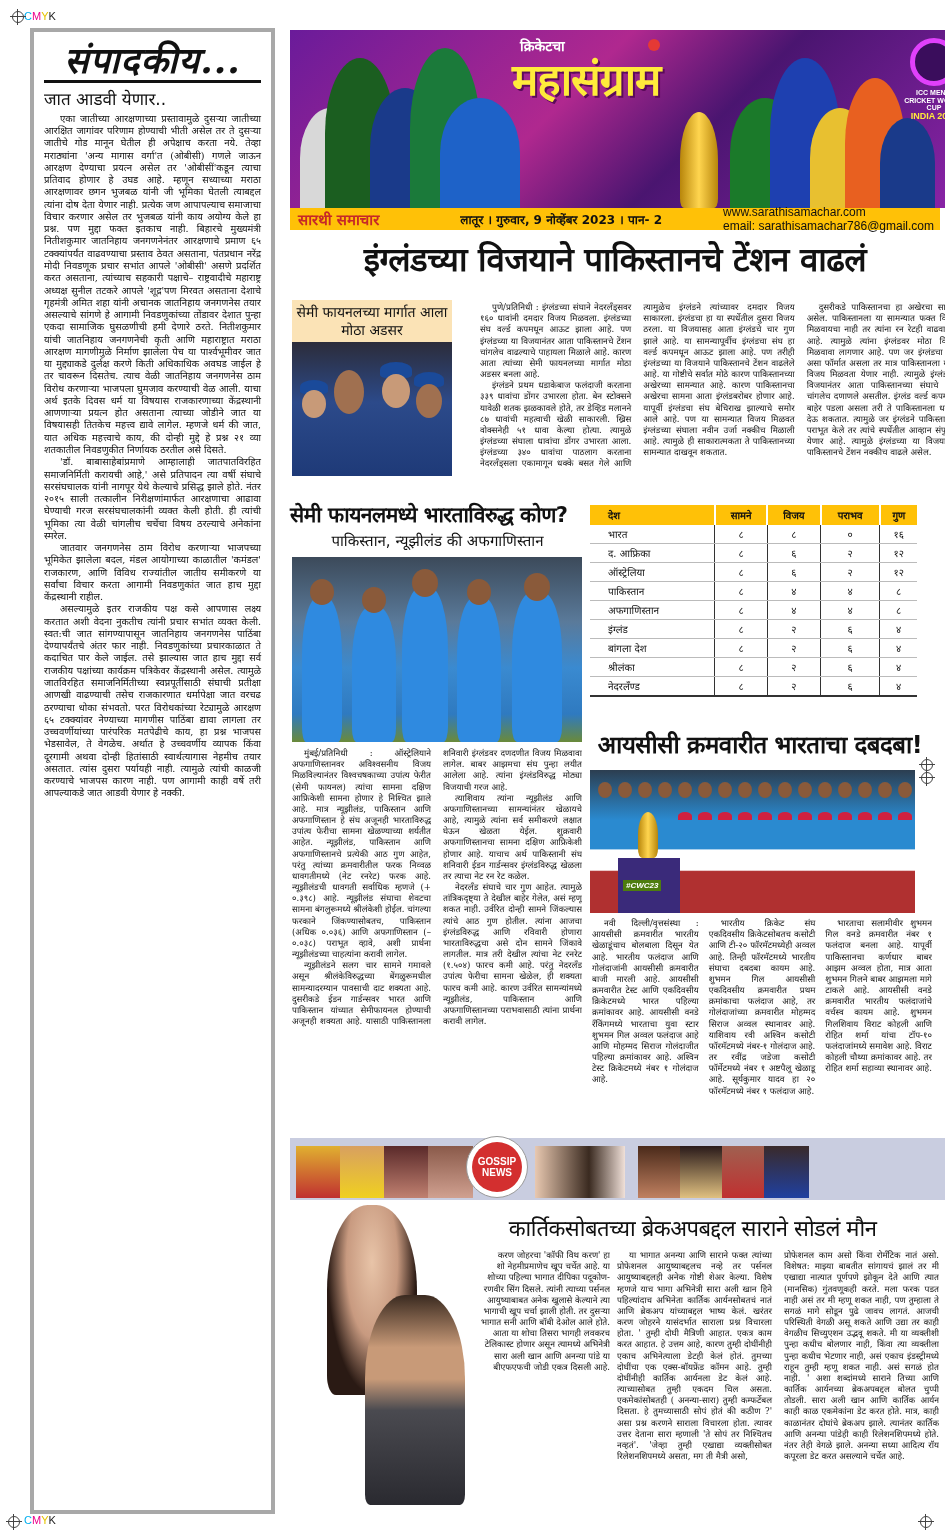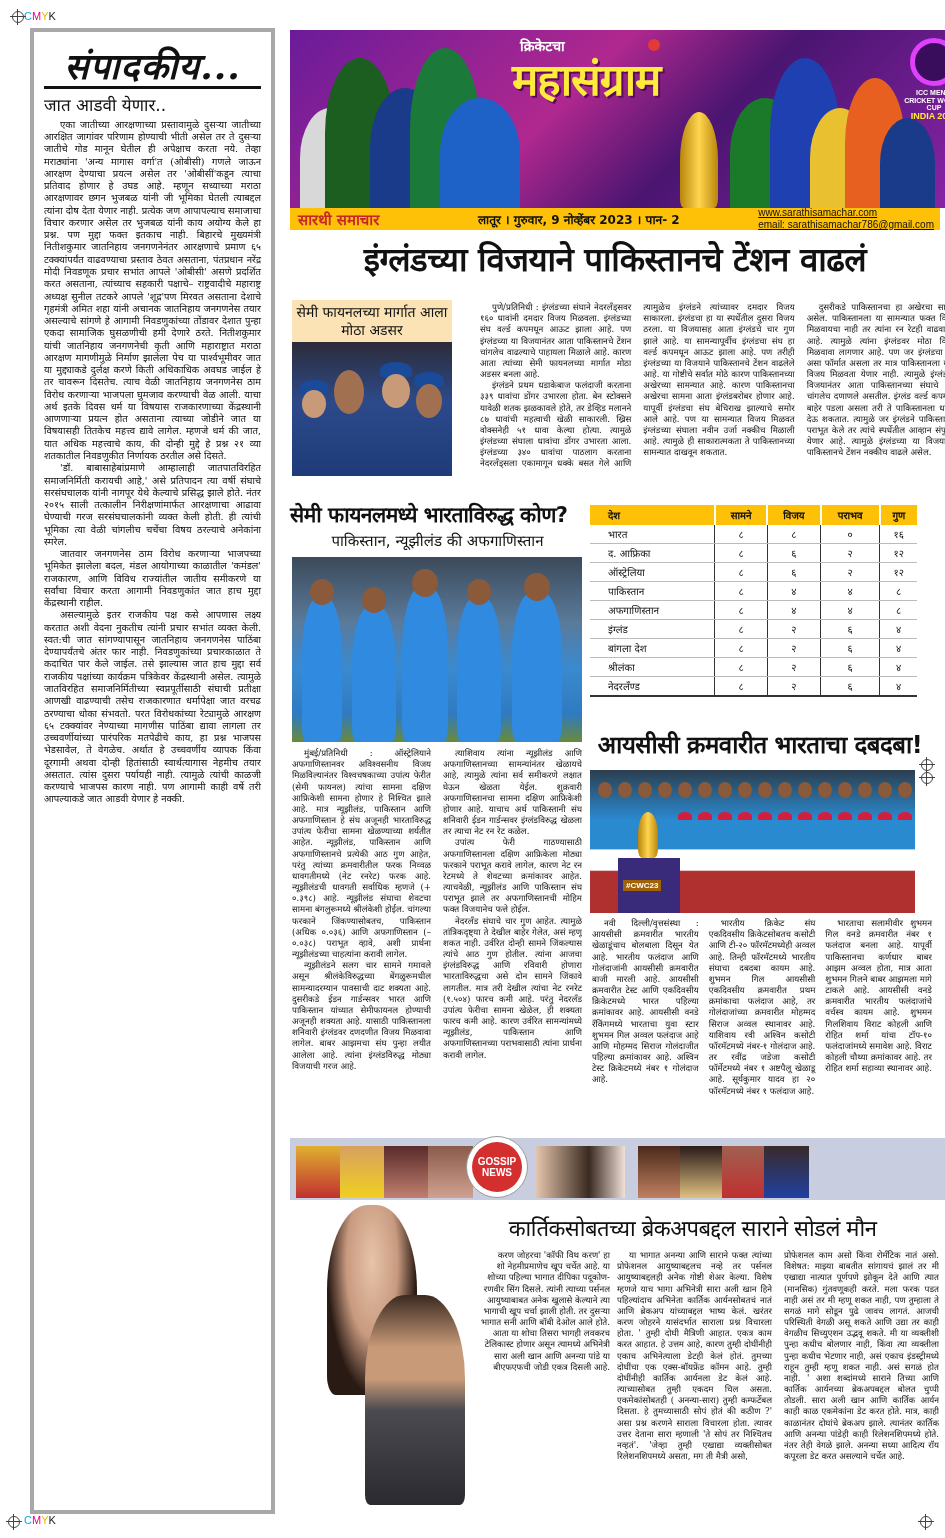--- a/index.html
+++ b/index.html
@@ -6,40 +6,40 @@
   body { width:945px; height:1538px; background:#fff; position:relative; overflow:hidden;
          font-family:"DejaVu Serif", serif; color:#111; }
   .abs { position:absolute; }
   .reg { font-family:"Liberation Sans", sans-serif; font-size:11px; letter-spacing:0; }
   .reg .c { color:#00aeef; } .reg .m { color:#ec008c; } .reg .y { color:#e6c200; } .reg .k { color:#222; }
   .crosshair { width:10px; height:10px; border:1px solid #444; border-radius:50%; position:absolute; }
   .crosshair:before { content:""; position:absolute; left:-3px; right:-3px; top:4px; height:1px; background:#444; }
   .crosshair:after { content:""; position:absolute; top:-3px; bottom:-3px; left:4px; width:1px; background:#444; }
 
   
-  #editorial { left:30px; top:28px; width:245px; height:1486px; border:4px solid #a8a8a8; background:#fff; box-sizing:border-box; padding:16px 10px; overflow:hidden; }
+  #editorial { left:30px; top:28px; width:245px; height:1486px; border:4px solid #a8a8a8; background:#fff; box-sizing:border-box; padding:10px 10px; overflow:hidden; }
   #editorial .masthead { font-family:"DejaVu Serif", serif; font-style:italic; font-weight:bold; font-size:36px; text-align:center; border-bottom:3px solid #111; line-height:1.05; margin:0 0 4px; letter-spacing:1px; }
   #editorial h2 { font-family:"DejaVu Sans", sans-serif; font-size:17px; margin:2px 0 3px; font-weight:normal; }
   #editorial p { font-size:9.6px; line-height:1.28; margin:0; text-align:justify; text-indent:16px; }
 
   
   #banner { left:290px; top:30px; width:684px; height:178px; background:linear-gradient(135deg,#6a1b9a 0%,#b0288f 40%,#4a1570 60%,#8e24aa 100%); overflow:hidden; }
   #banner .player { position:absolute; bottom:0; border-radius:50% 50% 0 0; }
   #banner .title-small { position:absolute; left:230px; top:6px; color:#fff; font-family:"DejaVu Sans", sans-serif; font-size:14px; font-weight:bold; }
   #banner .title-big { position:absolute; left:222px; top:18px; color:#ffeb3b; font-family:"DejaVu Sans", sans-serif; font-size:44px; font-weight:bold; letter-spacing:-1px; text-shadow:2px 2px 0 #5a0a5a; }
   #banner .dot { position:absolute; left:358px; top:9px; width:12px; height:12px; border-radius:50%; background:#e53935; }
   #banner .trophy { position:absolute; left:390px; top:82px; width:38px; height:96px; background:linear-gradient(90deg,#b8860b,#ffd54f,#b8860b); border-radius:50% 50% 10% 10%; }
   #banner .cwc { position:absolute; right:8px; top:8px; width:64px; text-align:center; color:#fff; font-family:"Liberation Sans", sans-serif; font-size:7px; font-weight:bold; line-height:1.1; }
   #banner .cwc .ring { width:38px; height:38px; border:5px solid #e040fb; border-radius:50%; margin:0 auto 3px; background:#3a0d5c; }
   #banner .cwc .yr { color:#ffeb3b; font-size:9px; }
 
   #strip { left:290px; top:208px; width:650px; height:22px; background:#ffc107; display:flex; align-items:center; }
   #strip .brand { color:#c62828; font-family:"DejaVu Sans", sans-serif; font-weight:bold; font-size:15px; padding:0 20px 0 8px; }
   #strip .date { font-family:"DejaVu Sans", sans-serif; font-size:12px; font-weight:bold; flex:1; text-align:center; }
-  #strip .contact { font-family:"Liberation Sans", sans-serif; font-size:10px; line-height:1.2; padding-right:6px;text-decoration:underline; }
+  #strip .contact { font-family:"Liberation Sans", sans-serif; font-size:12px; line-height:1.2; padding-right:6px; }
 
   #headline-main { left:290px; top:236px; width:650px; text-align:center; font-family:"DejaVu Sans", sans-serif; font-weight:bold; font-size:33px; letter-spacing:-0.5px; color:#111; }
 
   
   #eng-box { left:292px; top:300px; width:160px; height:186px; }
   #eng-box .cap { background:#fbe3b6; text-align:center; font-family:"DejaVu Sans", sans-serif; font-size:14px; line-height:1.3; padding:3px 2px; }
   #eng-box .photo { height:134px; background:linear-gradient(180deg,#2c2c3a 0%,#2c4a8a 45%,#1e3a78 100%); position:relative; overflow:hidden; }
   #eng-box .photo .head { position:absolute; border-radius:50%; background:#c89a78; }
   #eng-box .photo .cap2 { position:absolute; border-radius:50% 50% 20% 20%; background:#1a4a9a; }
   .cols { font-size:8.6px; line-height:1.3; text-align:justify; }
@@ -62,21 +62,21 @@
   #points td:first-child { text-align:left; padding-left:18px; }
   #points td:last-child, #points th:last-child { border-right:none; }
   #points tr:last-child td { border-bottom:2px solid #333; }
 
   
   #icc-head { left:590px; top:727px; width:340px; font-family:"DejaVu Sans", sans-serif; font-weight:bold; font-size:24px; text-align:center; letter-spacing:-0.5px; }
   #icc-photo { left:590px; top:770px; width:325px; height:143px; background:linear-gradient(180deg,#2c3e50 0%,#2a8ad0 35%,#2a8ad0 55%,#fff 56%,#fff 70%,#b03030 71%,#b03030 100%); overflow:hidden; }
   #icc-photo .hd { position:absolute; top:12px; width:14px; height:16px; border-radius:50%; background:#8a5a3a; }
   #icc-photo .cap { position:absolute; top:42px; width:14px; height:8px; border-radius:50% 50% 0 0; background:#d02040; }
   #icc-photo .stand { position:absolute; left:28px; top:88px; width:62px; height:55px; background:#3a2a7a; color:#fff; font-family:"Liberation Sans", sans-serif; font-size:8px; font-weight:bold; }
-  #icc-photo .stand span { position:absolute; left:5px; top:22px; background:#a16207; padding:1px 3px; }
+  #icc-photo .stand span { position:absolute; left:5px; top:22px; background:#4d7c0f; padding:1px 3px;font-style:italic; }
   #icc-photo .cup { position:absolute; left:48px; top:42px; width:20px; height:46px; background:linear-gradient(90deg,#b8860b,#ffd54f,#b8860b); border-radius:50% 50% 20% 20%; }
   #icc-text { left:592px; top:918px; width:340px; column-count:3; column-gap:10px; height:195px; overflow:hidden; }
 
   
   #gossip { left:290px; top:1138px; width:650px; height:62px; background:#c9cde0;padding-left:18px; }
   #gossip .face { position:absolute; top:8px; height:52px; width:45px; }
   #gossip .bubble { position:absolute; left:176px; top:-2px; width:60px; height:60px; border-radius:50%; background:#fff; border:1px solid #999; }
   #gossip .bubble .red { position:absolute; left:5px; top:5px; width:50px; height:50px; border-radius:50%; background:#d32f2f; color:#fff; font-family:"Liberation Sans", sans-serif; font-weight:bold; font-size:10px; text-align:center; line-height:1.15; display:flex; align-items:center; justify-content:center; }
 
   #karthik-head { left:445px; top:1212px; width:495px; font-family:"DejaVu Sans", sans-serif; font-size:22px; text-align:center; letter-spacing:-0.5px; }
@@ -173,21 +173,20 @@
   <div class="hd" style="left:120px;top:12px;width:26px;height:28px;"></div>
   <div class="pl" style="left:165px;top:40px;width:44px;height:145px;"></div>
   <div class="hd" style="left:175px;top:22px;width:24px;height:26px;"></div>
   <div class="pl" style="left:220px;top:35px;width:50px;height:150px;"></div>
   <div class="hd" style="left:232px;top:16px;width:26px;height:28px;"></div>
 </div>
 <div id="semi-text" class="abs cols">
   <p>मुंबई/प्रतिनिधी : ऑस्ट्रेलियाने अफगाणिस्तानवर अविश्वसनीय विजय मिळविल्यानंतर विश्वचषकाच्या उपांत्य फेरीत (सेमी फायनल) त्यांचा सामना दक्षिण आफ्रिकेशी सामना होणार हे निश्चित झाले आहे. मात्र न्यूझीलंड, पाकिस्तान आणि अफगाणिस्तान हे संघ अजूनही भारताविरुद्ध उपांत्य फेरीचा सामना खेळण्याच्या शर्यतीत आहेत. न्यूझीलंड, पाकिस्तान आणि अफगाणिस्तानचे प्रत्येकी आठ गुण आहेत, परंतु त्यांच्या क्रमवारीतील फरक निव्वळ धावगतीमध्ये (नेट रनरेट) फरक आहे. न्यूझीलंडची धावगती सर्वाधिक म्हणजे (+ ०.३९८) आहे. न्यूझीलंड संघाचा शेवटचा सामना बंगलुरूमध्ये श्रीलंकेशी होईल. चांगल्या फरकाने जिंकण्यासोबतच, पाकिस्तान (अधिक ०.०३६) आणि अफगाणिस्तान (– ०.०३८) पराभूत व्हावे, अशी प्रार्थना न्यूझीलंडच्या चाहत्यांना करावी लागेल.</p>
   <p>न्यूझीलंडने सलग चार सामने गमावले असून श्रीलंकेविरुद्धच्या बेंगळुरूमधील सामन्यादरम्यान पावसाची दाट शक्यता आहे. दुसरीकडे ईडन गार्डन्सवर भारत आणि पाकिस्तान यांच्यात सेमीफायनल होण्याची अजूनही शक्यता आहे. यासाठी पाकिस्तानला शनिवारी इंग्लंडवर दणदणीत विजय मिळवावा लागेल. बाबर आझमचा संघ पुन्हा लयीत आलेला आहे. त्यांना इंग्लंडविरुद्ध मोठ्या विजयाची गरज आहे.</p>
   <p>त्याशिवाय त्यांना न्यूझीलंड आणि अफगाणिस्तानच्या सामन्यांनंतर खेळायचे आहे, त्यामुळे त्यांना सर्व समीकरणे लक्षात घेऊन खेळता येईल. शुक्रवारी अफगाणिस्तानचा सामना दक्षिण आफ्रिकेशी होणार आहे. याचाच अर्थ पाकिस्तानी संघ शनिवारी ईडन गार्डन्सवर इंग्लंडविरुद्ध खेळला तर त्याचा नेट रन रेट कळेल.</p>
-  <p>उपांत्य फेरी गाठण्यासाठी अफगाणिस्तानला दक्षिण आफ्रिकेला मोठ्या फरकाने पराभूत करावे लागेल, कारण नेट रन रेटमध्ये ते शेवटच्या क्रमांकावर आहेत. त्याचवेळी, न्यूझीलंड आणि पाकिस्तान संघ पराभूत झाले तर अफगाणिस्तानची मोहिम फक्त विजयानेच फत्ते होईल.</p>
   <p>नेदरलँड संघाचे चार गुण आहेत. त्यामुळे तांत्रिकदृष्ट्या ते देखील बाहेर गेलेत, असं म्हणू शकत नाही. उर्वरित दोन्ही सामने जिंकल्यास त्यांचे आठ गुण होतील. त्यांना आजचा इंग्लंडविरुद्ध आणि रविवारी होणारा भारताविरुद्धचा असे दोन सामने जिंकावे लागतील. मात्र तरी देखील त्यांचा नेट रनरेट (१.५०४) फारच कमी आहे. परंतु नेदरलँड उपांत्य फेरीचा सामना खेळेल, ही शक्यता फारच कमी आहे. कारण उर्वरित सामन्यांमध्ये न्यूझीलंड, पाकिस्तान आणि अफगाणिस्तानच्या पराभवासाठी त्यांना प्रार्थना करावी लागेल.</p>
 </div>
 
 <table id="points" class="abs">
   <thead>
     <tr>
       <th>देश</th>
       <th>सामने</th>
       <th>विजय</th>
       <th>पराभव</th>

